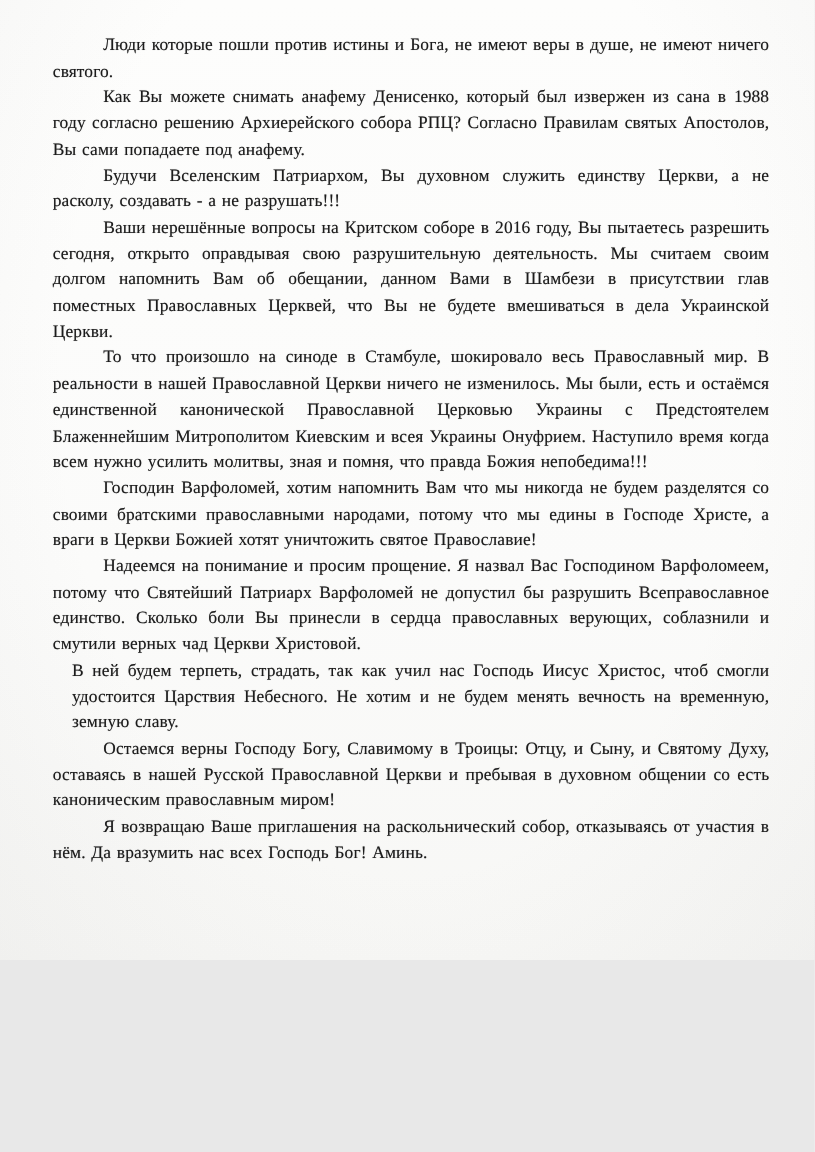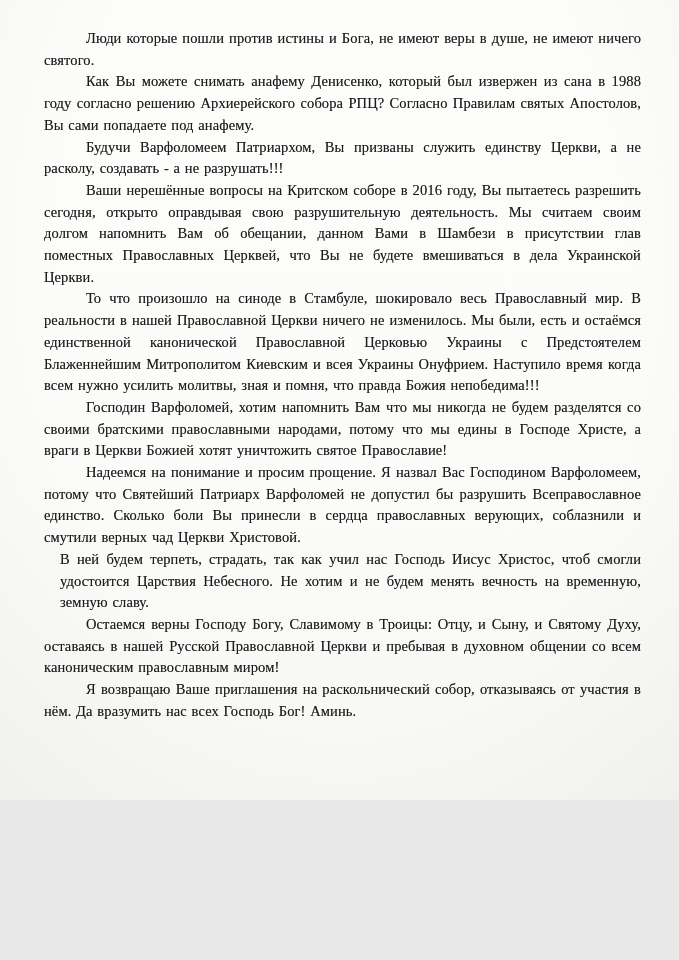--- a/index.html
+++ b/index.html
@@ -92,27 +92,27 @@
   }
 </style>
 </head>
 <body>
 
 <div class="page">
 
   <div class="letter-body">
     <p class="para">Люди которые пошли против истины и Бога, не имеют веры в душе, не имеют ничего святого.</p>
     <p class="para">Как Вы можете снимать анафему Денисенко, который был извержен из сана в 1988 году согласно решению Архиерейского собора РПЦ? Согласно Правилам святых Апостолов, Вы сами попадаете под анафему.</p>
-    <p class="para">Будучи Варфоломеем Патриархом, Вы призваны служить единству Церкви, а не расколу, создавать - а не разрушать!!!</p>
+    <p class="para">Будучи Вселенским Патриархом, Вы духовном служить единству Церкви, а не расколу, создавать - а не разрушать!!!</p>
     <p class="para">Ваши нерешённые вопросы на Критском соборе в 2016 году, Вы пытаетесь разрешить сегодня, открыто оправдывая свою разрушительную деятельность. Мы считаем своим долгом напомнить Вам об обещании, данном Вами в Шамбези в присутствии глав поместных Православных Церквей, что Вы не будете вмешиваться в дела Украинской Церкви.</p>
     <p class="para">То что произошло на синоде в Стамбуле, шокировало весь Православный мир. В реальности  в нашей Православной Церкви ничего не изменилось. Мы были, есть и остаёмся единственной канонической Православной Церковью Украины с Предстоятелем Блаженнейшим Митрополитом Киевским и всея Украины Онуфрием. Наступило время когда всем нужно усилить молитвы, зная и помня, что правда Божия непобедима!!!</p>
     <p class="para">Господин Варфоломей, хотим напомнить Вам что мы никогда не будем разделятся со своими братскими православными народами, потому что мы едины в Господе Христе, а враги в Церкви Божией хотят уничтожить святое Православие!</p>
     <p class="para">Надеемся на понимание и просим прощение. Я назвал Вас Господином Варфоломеем, потому что Святейший Патриарх Варфоломей не допустил бы разрушить Всеправославное единство. Сколько боли Вы принесли в сердца православных верующих, соблазнили и смутили верных чад Церкви Христовой.</p>
     <p class="para no-indent">В ней будем терпеть, страдать, так как учил нас Господь Иисус Христос, чтоб смогли удостоится Царствия Небесного. Не хотим и не будем менять вечность на временную, земную  славу.</p>
-    <p class="para">Остаемся верны Господу Богу, Славимому в Троицы: Отцу, и Сыну, и Святому Духу, оставаясь в нашей Русской Православной Церкви и пребывая в духовном общении со всем каноническим православным миром!</p>
+    <p class="para">Остаемся верны Господу Богу, Славимому в Троицы: Отцу, и Сыну, и Святому Духу, оставаясь в нашей Русской Православной Церкви и пребывая в духовном общении со есть каноническим православным миром!</p>
     <p class="para">Я возвращаю Ваше приглашения на раскольнический собор, отказываясь от участия в нём. Да вразумить нас всех Господь Бог! Аминь.</p>
   </div>
 
   <div class="signature-block">
     <div>Настоятель «Свято-Вознесенского»</div>
     <div>мужского монастыря Банчени</div>
     <div>Архиепископ Лонгин (Жар)</div>
   </div>
 
   <div class="stamp-wrap">

